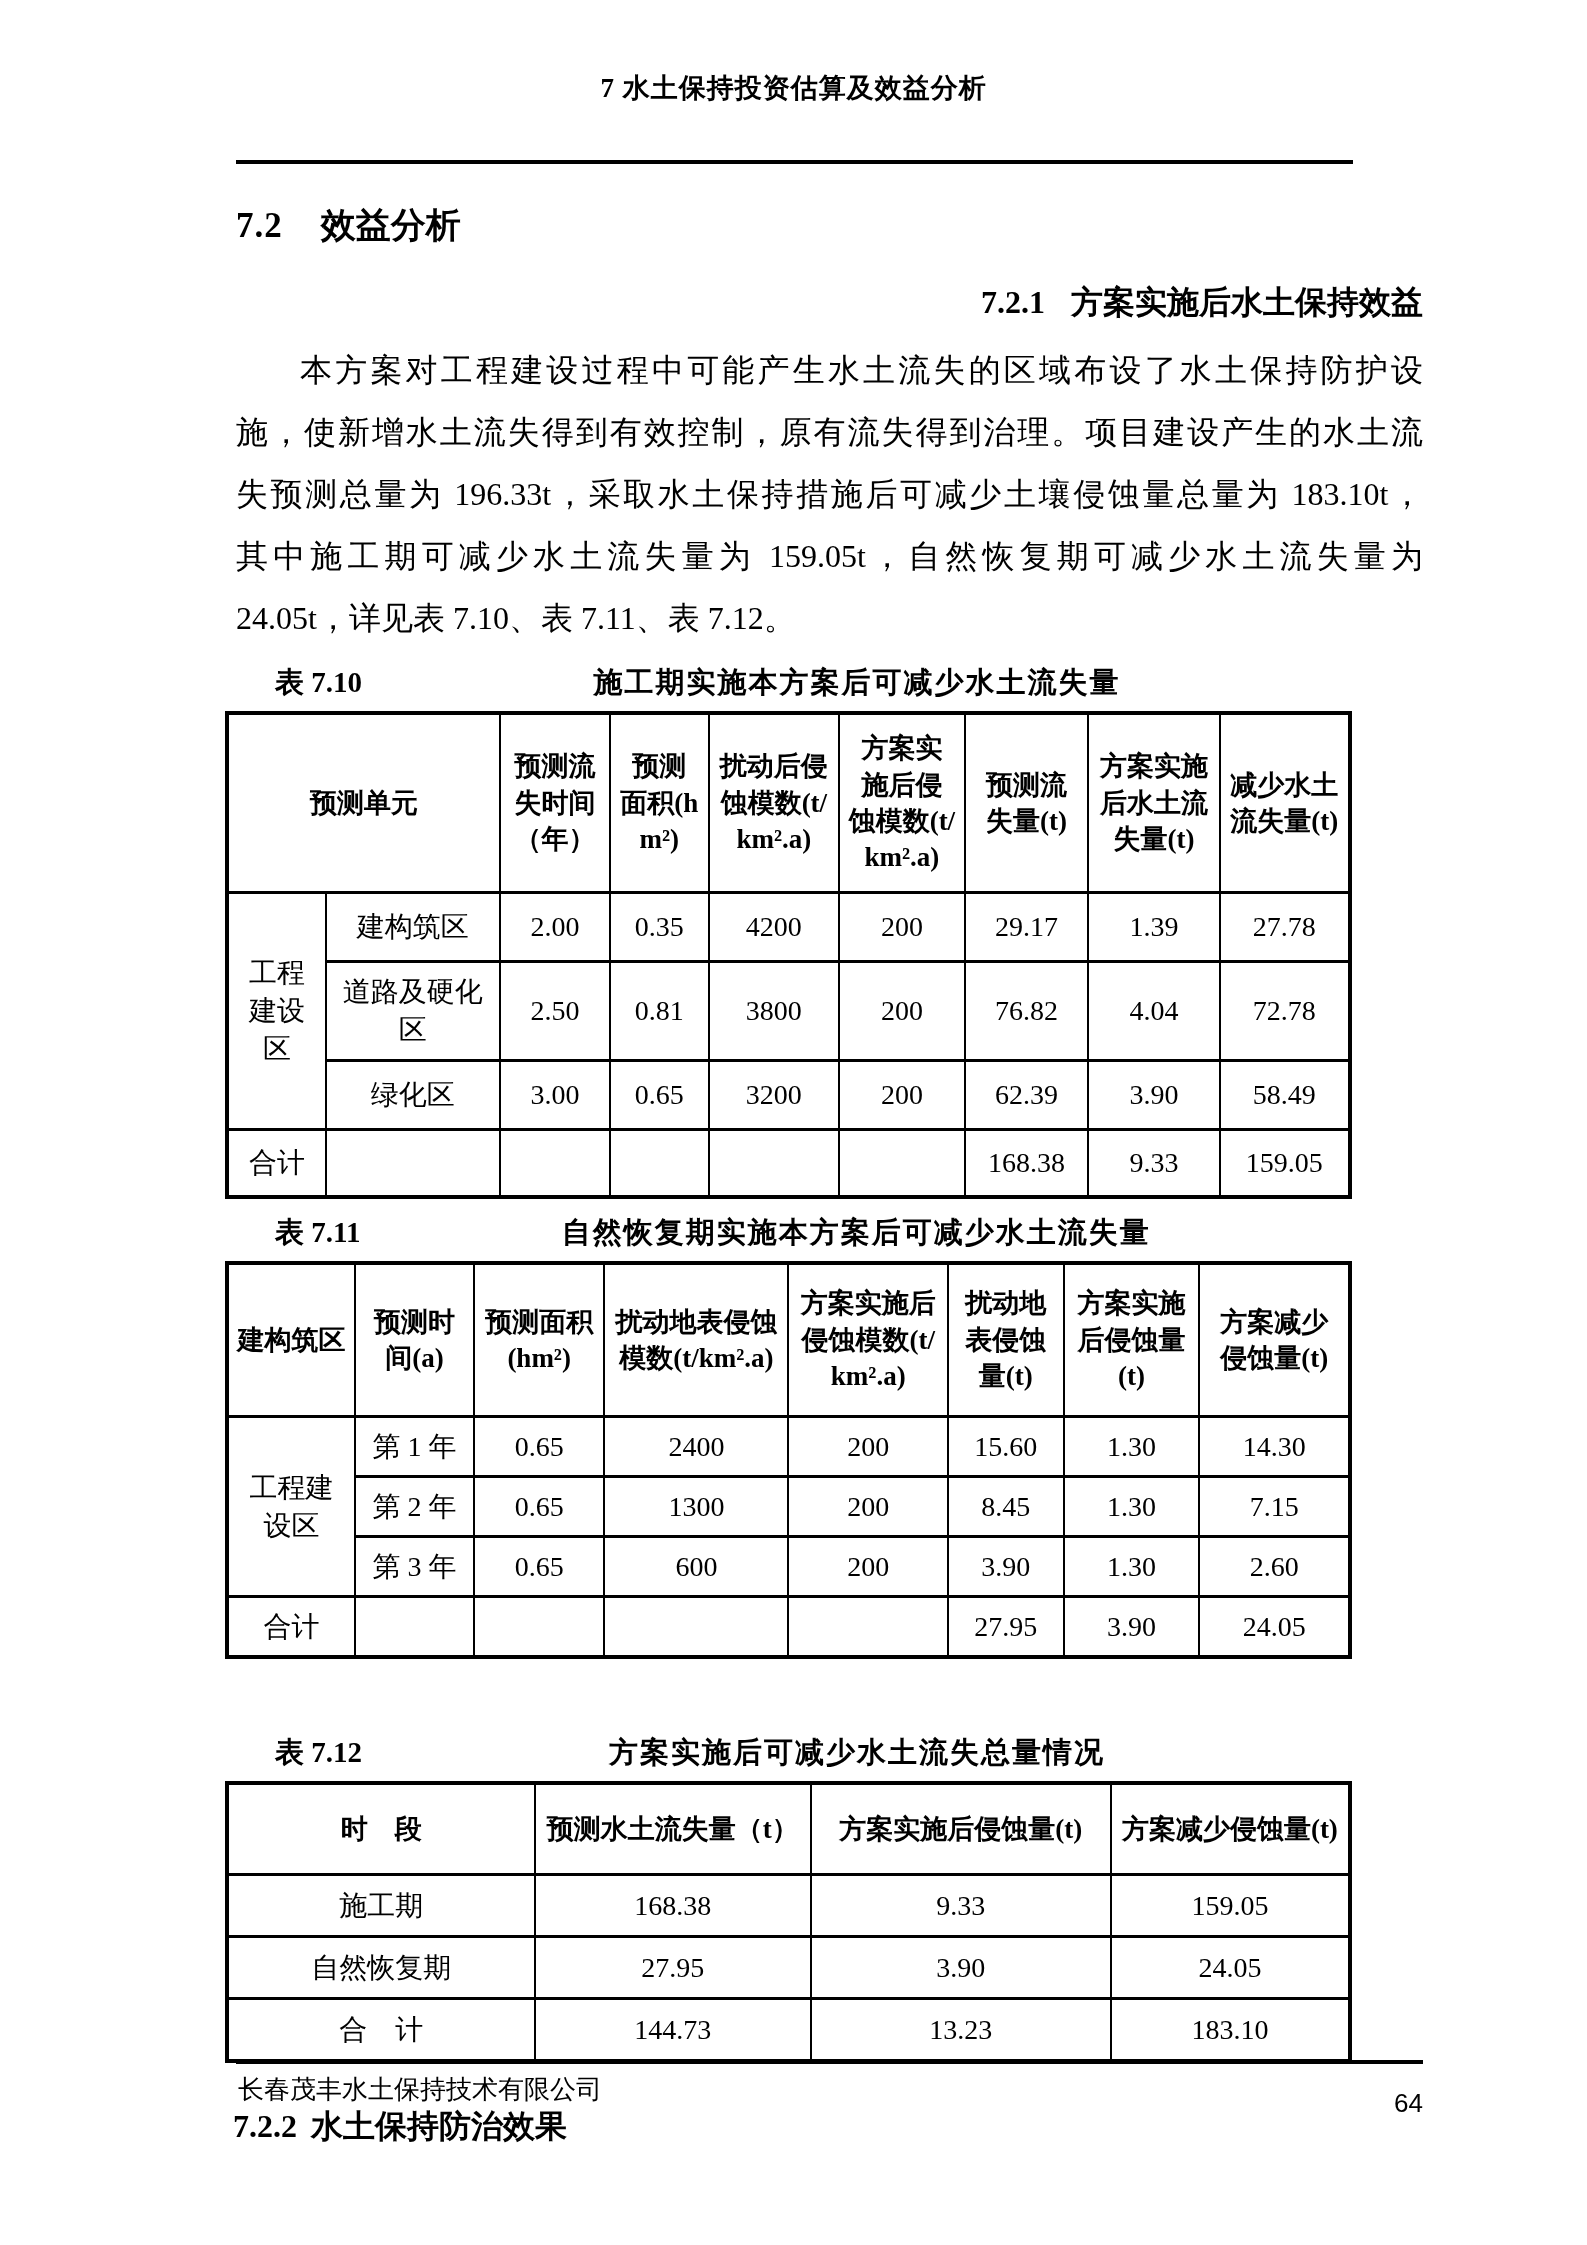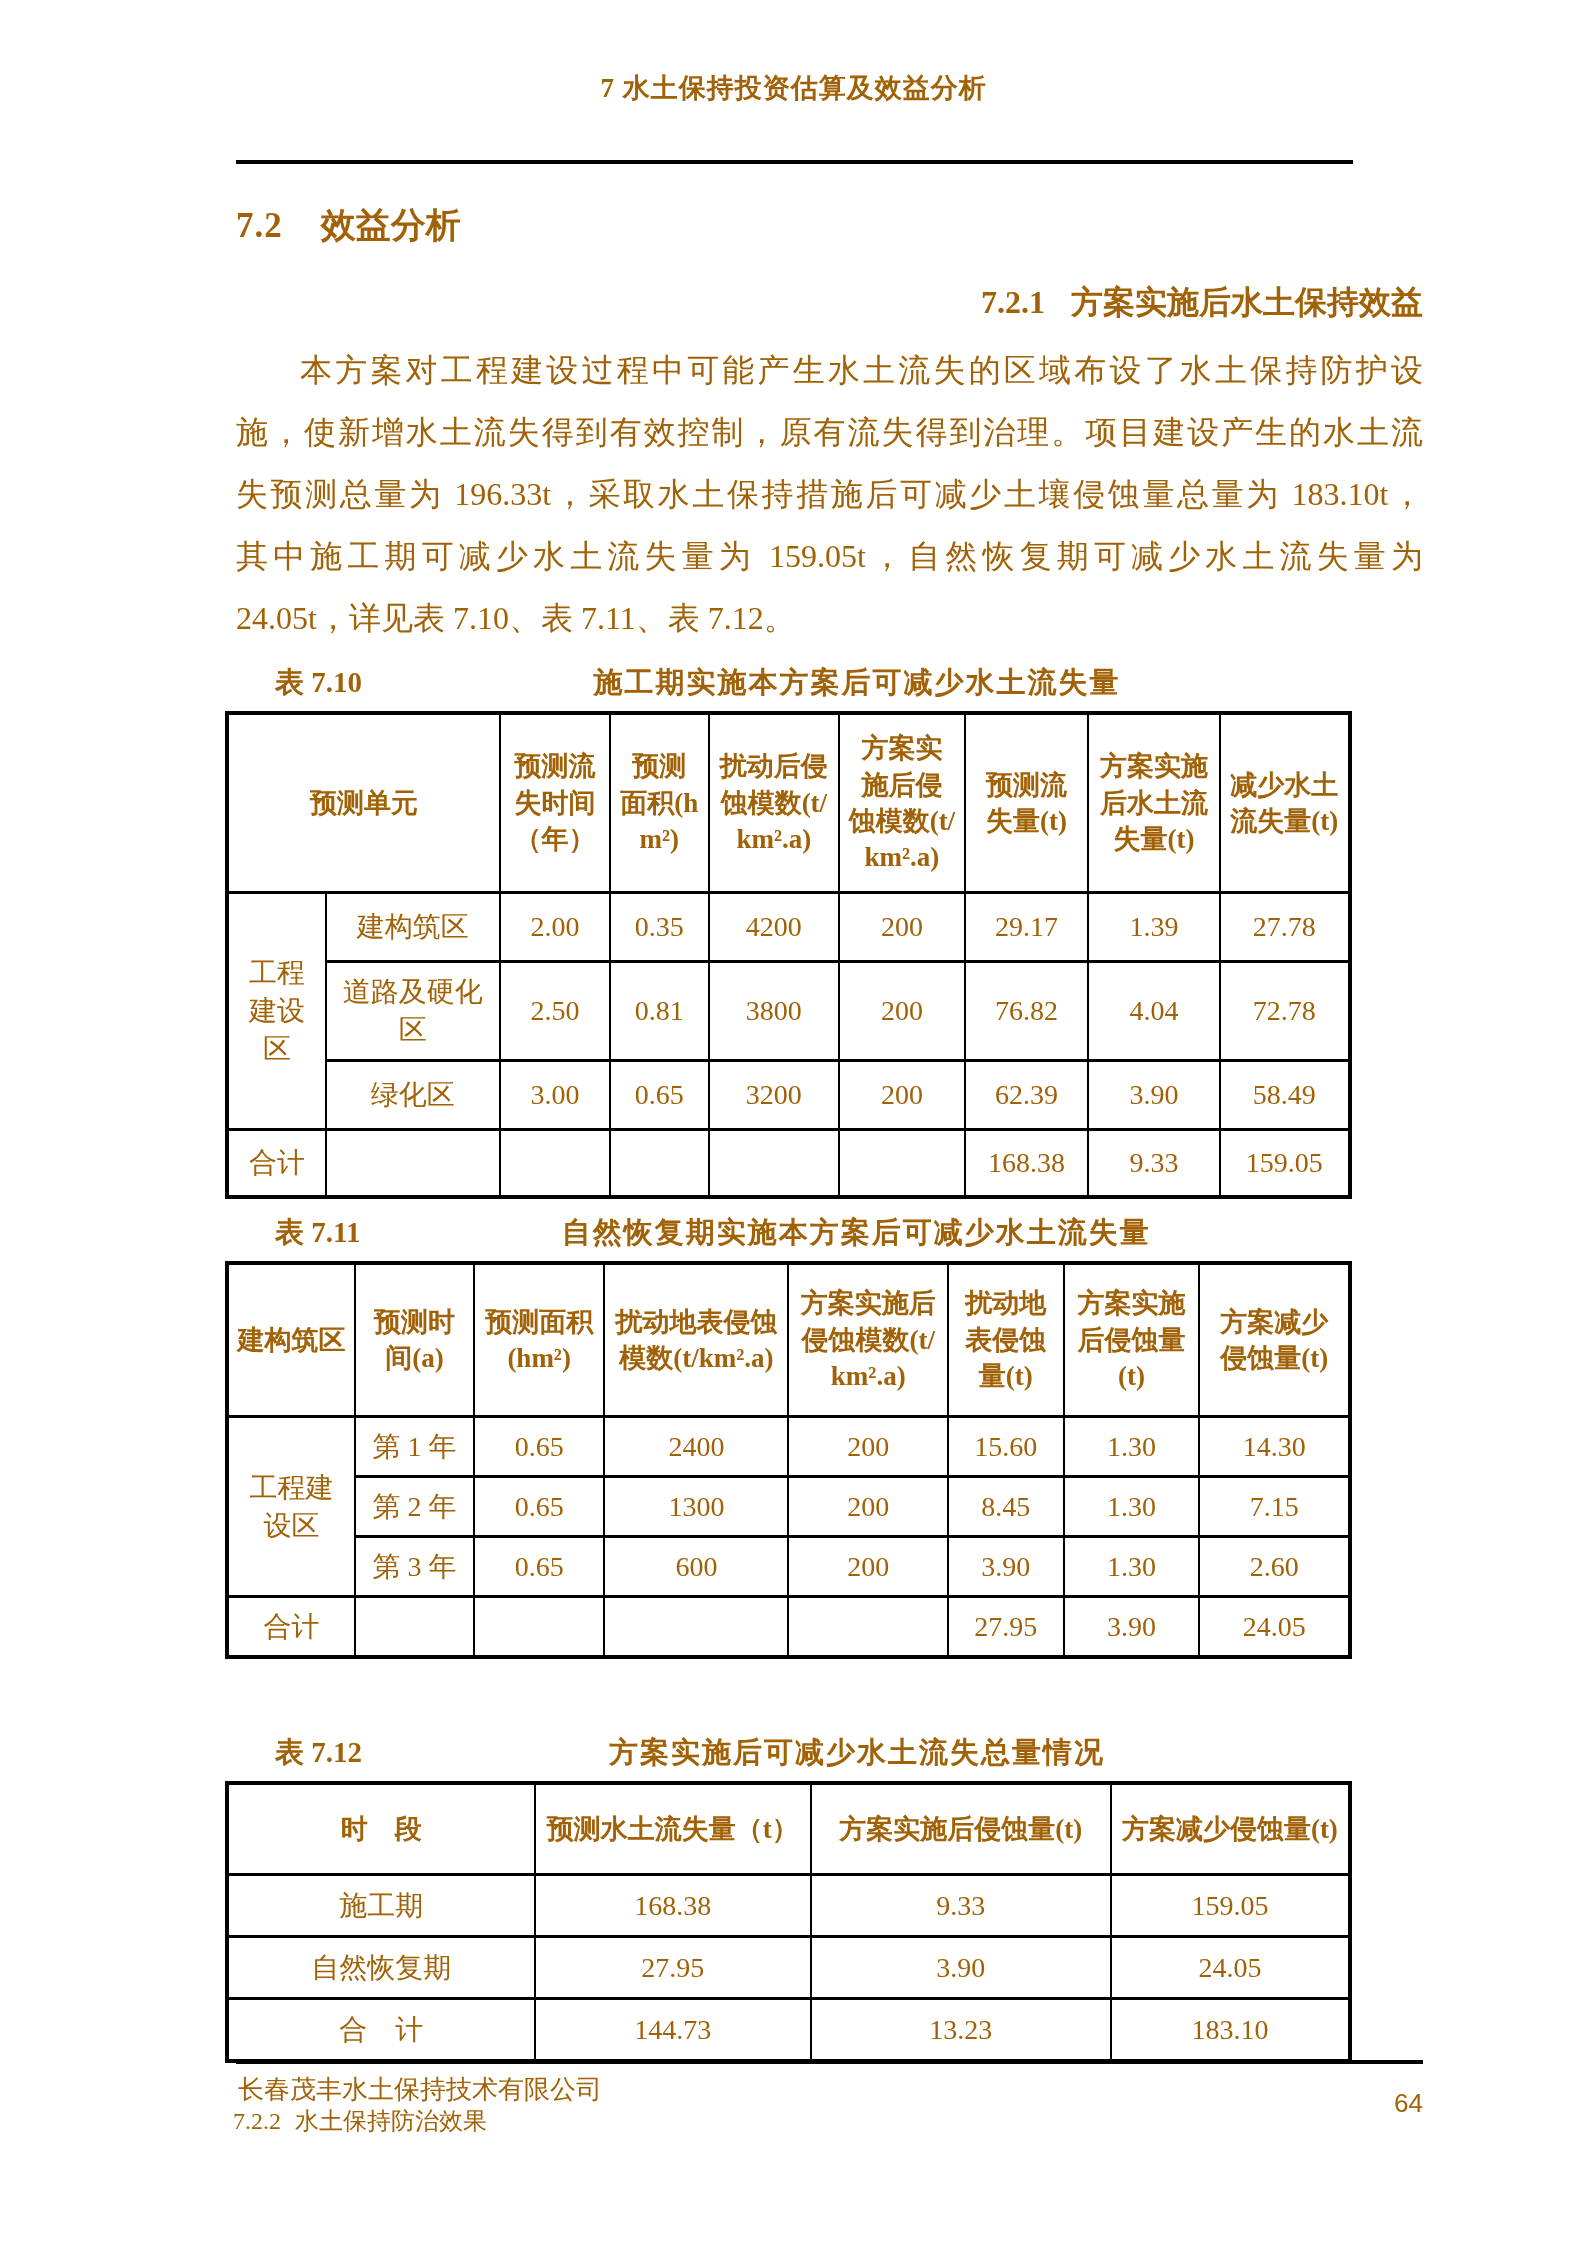--- a/index.html
+++ b/index.html
@@ -1,32 +1,32 @@
 <!DOCTYPE html>
 <html lang="zh"><head>
 <meta charset="utf-8">
 <style>
   html,body{margin:0;padding:0;background:#ffffff;}
   .page{
     position:relative;
     width:1587px;height:2245px;
-    background:#ffffff;color:#a16207;
+    background:#ffffff;color:#000000;
     font-family:"Liberation Serif","DejaVu Serif",serif;
     overflow:hidden;
   }
   
   .doc-header{padding-top:70px;text-align:center;
     font-size:27px;font-weight:bold;letter-spacing:1px;}
   .header-rule{margin:54px 234px 0 236px;border-top:4px solid #000;height:0;}
   
   .h-l2{margin:38px 164px 0 236px;font-size:35px;font-weight:bold;}
   .h-l2 .num{margin-right:38px;letter-spacing:1px;}
   .h-l3{margin:32px 164px 0 236px;font-size:32px;font-weight:bold;text-align:right;}
   .h-l3 .num{margin-right:26px;}
-  .h-l3-plain{margin:42px 164px 0 233px;font-size:24px;font-weight:normal;}
+  .h-l3-plain{margin:42px 164px 0 233px;font-size:32px;font-weight:bold;}
   .h-l3-plain .num{margin-right:14px;}
   
   .para{margin:14px 164px 0 236px;font-size:32px;line-height:62px;}
   .para .pline{text-align:justify;text-align-last:justify;white-space:nowrap;}
   .para .pline.first{text-indent:2em;}
   .para .pline.last{text-align:left;text-align-last:left;white-space:normal;}
   
   .tcap{display:flex;align-items:flex-start;width:1127px;margin:14px 0 0 225px;
     font-size:29px;font-weight:bold;}
   .tcap .lbl{margin-left:50px;white-space:nowrap;}

